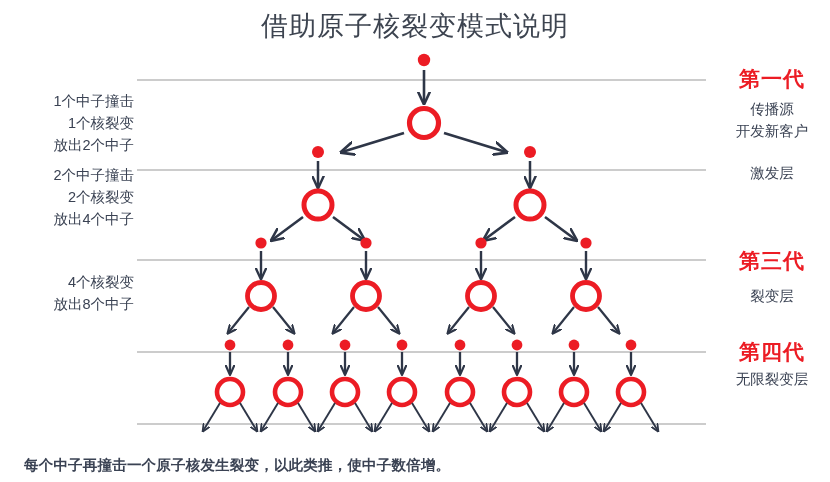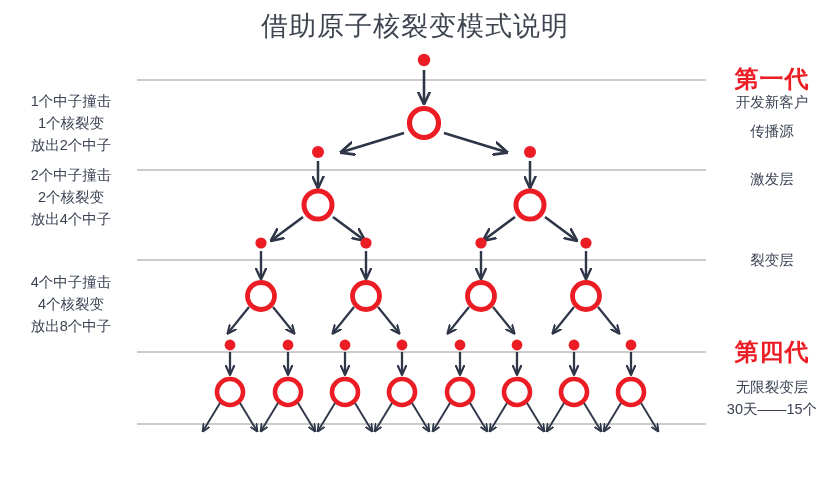--- a/index.html
+++ b/index.html
@@ -21,37 +21,37 @@
     color:#3d4450;
     font-weight:400;
   }
 
   svg#tree{position:absolute;left:0;top:0;width:830px;height:482px;}
 
   
   .left-block{
     position:absolute;
     left:8px;width:126px;
-    text-align:center;
+    text-align:right;
     font-size:14.5px;
     line-height:22px;
     color:#3a4253;
     font-weight:500;
   }
   .left-block div{white-space:nowrap;}
 
   
   .right-block{
     position:absolute;
     left:714px;width:116px;
     text-align:center;
     color:#3a4253;
   }
   .gen-title{
-    font-size:24px;
+    font-size:21px;
     font-weight:bold;
     color:#ec1c24;
     letter-spacing:1px;
     line-height:24px;
     white-space:nowrap;
   }
   .gen-sub{
     font-size:14.5px;
     line-height:22px;
     color:#3a4253;
@@ -202,40 +202,40 @@
     <div>放出2个中子</div>
   </div>
 
   <div class="left-block" style="top:164px">
     <div>2个中子撞击</div>
     <div>2个核裂变</div>
     <div>放出4个中子</div>
   </div>
 
   <div class="left-block" style="top:271px">
-    <div>4个中子撞击</div>
     <div>4个核裂变</div>
     <div>放出8个中子</div>
   </div>
 
 
   <div class="right-block" style="top:67px">
     <div class="gen-title">第一代</div>
+    <div class="gen-sub" style="margin-top:7px">传播源</div>
     <div class="gen-sub">开发新客户</div>
-    <div class="gen-sub" style="margin-top:7px">传播源</div>
   </div>
 
   <div class="right-block" style="top:158px">
-    <div class="gen-sub" style="margin-top:10px">激发层</div>
+    <div class="gen-sub" style="margin-top:4px">激发层</div>
   </div>
 
   <div class="right-block" style="top:249px">
-    <div class="gen-sub" style="">裂变层</div>
+    <div class="gen-title">第三代</div>
+    <div class="gen-sub" style="margin-top:12px">裂变层</div>
   </div>
 
   <div class="right-block" style="top:340px">
     <div class="gen-title">第四代</div>
-    <div class="gen-sub" style="margin-top:12px">无限裂变层</div>
-    <div class="gen-sub">30天——15个</div>
-  </div>
-
+    <div class="gen-sub" style="margin-top:4px">无限裂变层</div>
+  </div>
+
+  <div class="caption">每个中子再撞击一个原子核发生裂变，以此类推，使中子数倍增。</div>
 
 </div>
 
 </body></html>

